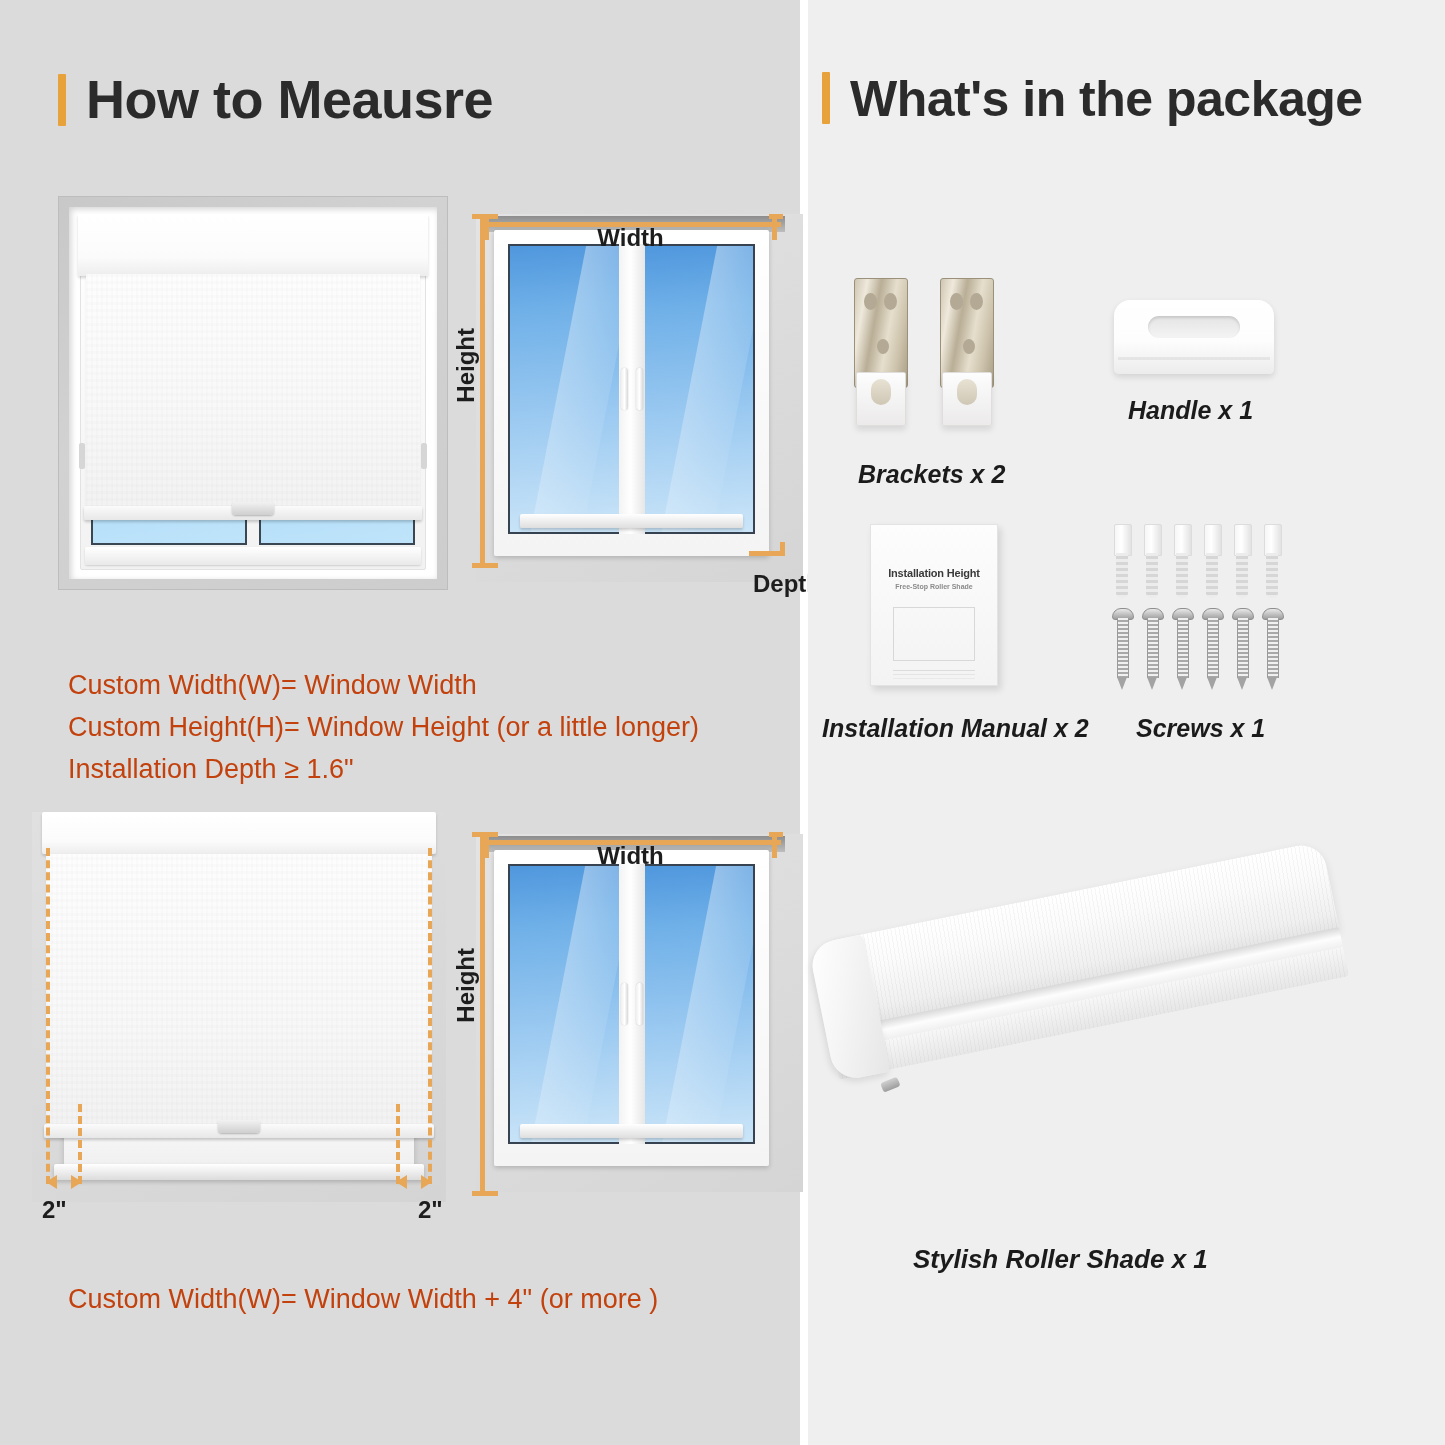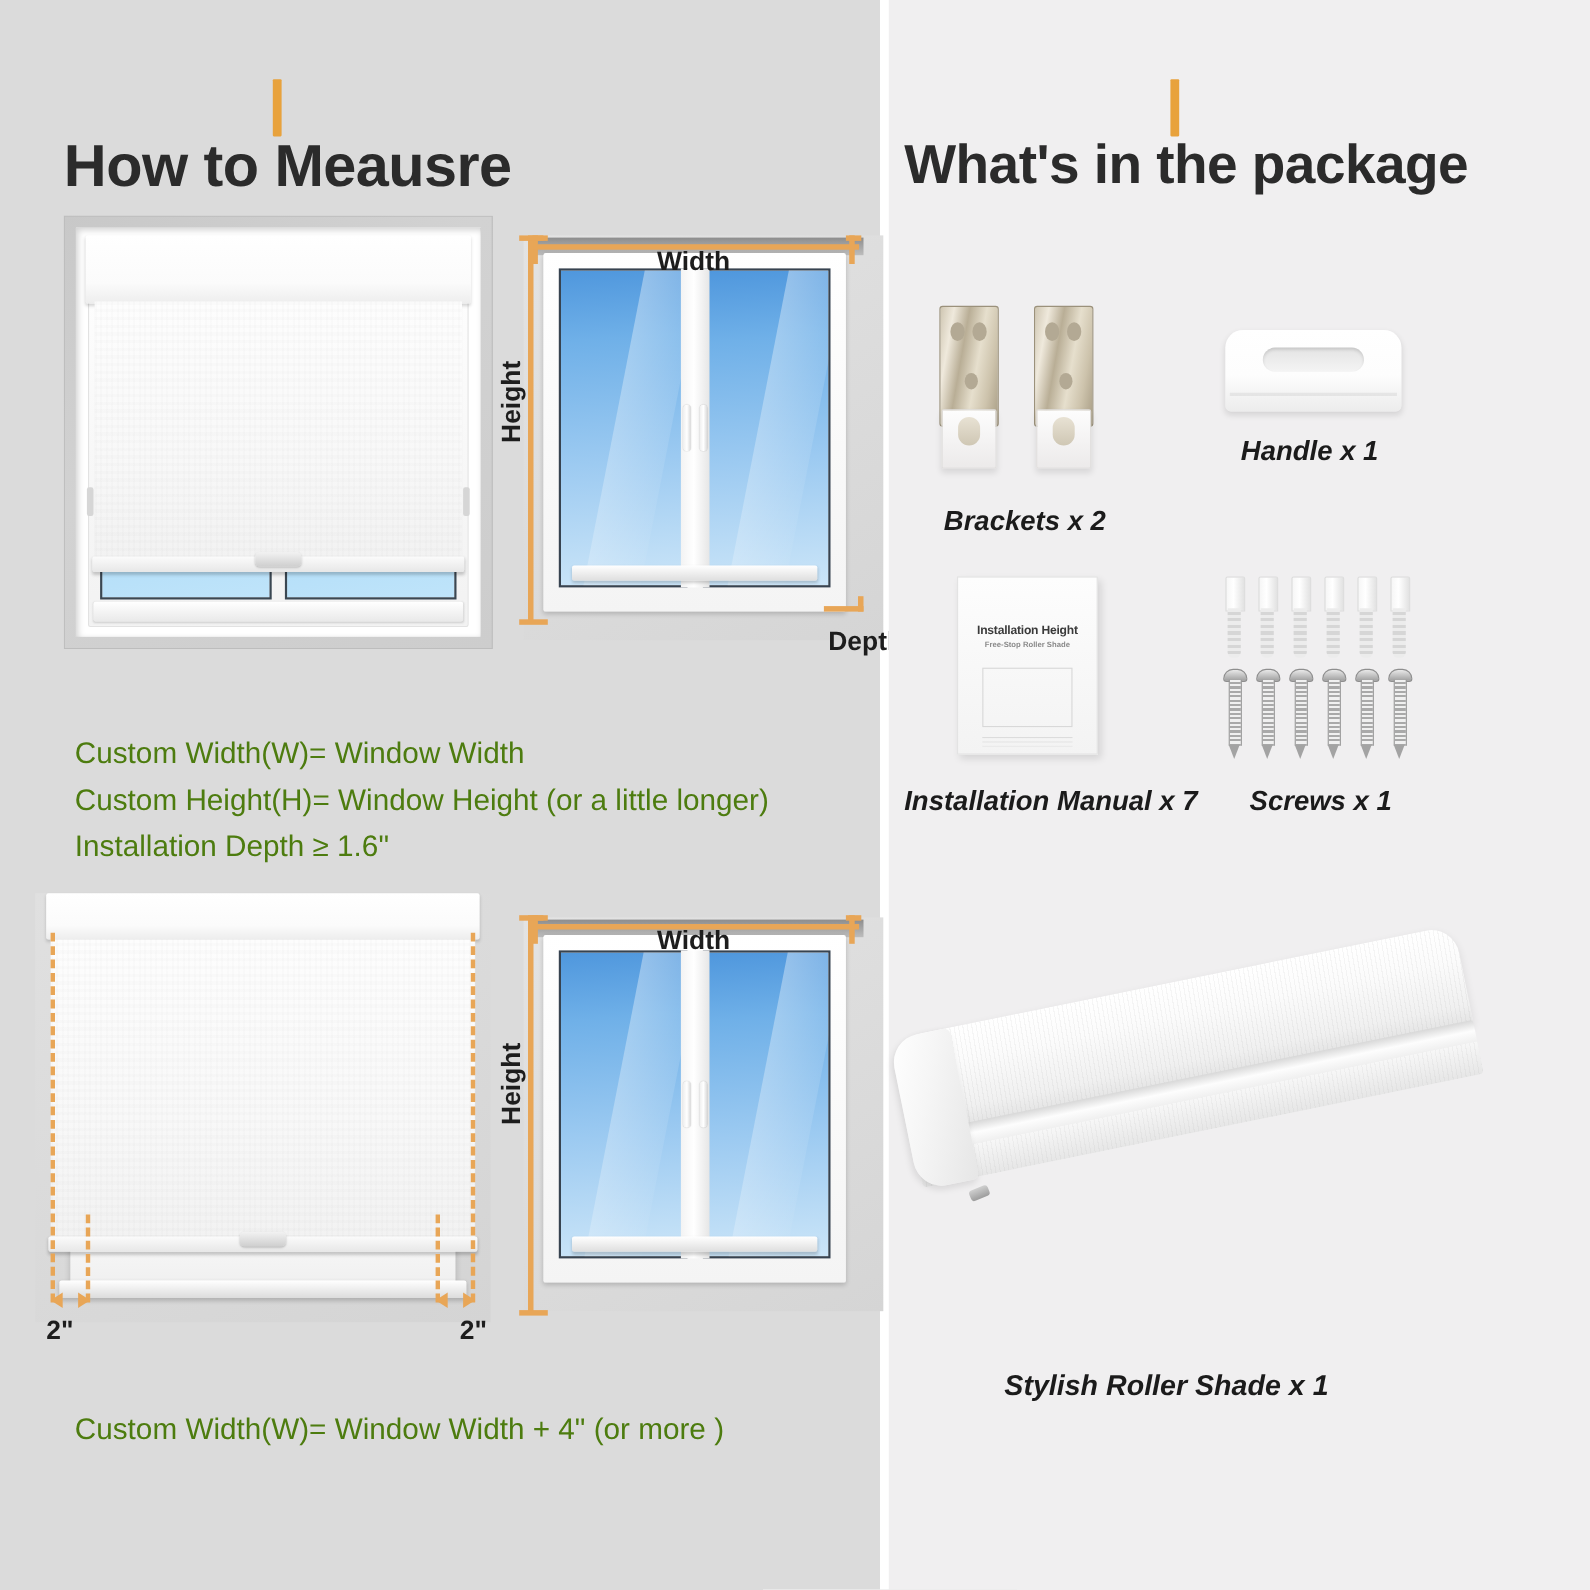--- a/index.html
+++ b/index.html
@@ -23,44 +23,43 @@
   }
   .panel-right{
     position:relative;
     width:637px;height:1445px;
     background:#f0eff0;
     flex:0 0 637px;
   }
 
   
   .heading{
-    display:flex;align-items:center;
+    display:flex;align-items:flex-end;
     position:absolute;
-    flex-direction:column;
   }
   .heading .bar{
     width:8px;height:52px;background:#e8a23c;
     margin-right:20px;border-radius:1px;
   }
   .heading .txt{
     font-size:54px;font-weight:bold;color:#2b2b2b;
     letter-spacing:-0.5px;white-space:nowrap;line-height:1;
   }
   #h-measure{left:58px;top:72px;}
   #h-package{left:872px;top:72px;}
   #h-package .txt{font-size:50px;}
 
   .mount-title{
     font-size:36px;font-weight:bold;color:#232323;
     position:absolute;
   }
   #inside-title{left:128px;top:612px;}
   #outside-title{left:122px;top:1226px;}
 
-  .mount-lines{position:absolute;color:#4d7c0f;font-size:27px;line-height:35px;}
+  .mount-lines{position:absolute;color:#c2410c;font-size:27px;line-height:35px;}
   #inside-lines{left:68px;top:668px;}
   #outside-lines{left:68px;top:1282px;}
   .mount-lines div{margin-bottom:7px;white-space:nowrap;}
 
   
   .shade-fig{position:absolute;}
   #inside-fig{left:58px;top:196px;width:390px;height:394px;}
   #outside-fig{left:32px;top:812px;width:414px;height:390px;}
 
   .recess{
@@ -509,21 +508,21 @@
     <div class="pkg-label" style="left:320px;top:396px">Handle x 1</div>
 
     <div class="pkg-item" style="left:62px;top:524px;width:130px;height:165px">
       <div class="manual-shape">
         <div class="manual-title">Installation Height</div>
         <div class="manual-sub">Free-Stop Roller Shade</div>
         <div class="manual-box"></div>
         <div class="manual-foot"></div>
       </div>
     </div>
-    <div class="pkg-label" style="left:14px;top:714px">Installation Manual x 7</div>
+    <div class="pkg-label" style="left:14px;top:714px">Installation Manual x 2</div>
 
     <div class="pkg-item" style="left:302px;top:524px;width:180px;height:170px">
       <div class="anchor" style="left:4px;top:0">
           <div class="head"></div>
           <div class="body"></div>
         </div>
       <div class="anchor" style="left:34px;top:0">
           <div class="head"></div>
           <div class="body"></div>
         </div>

